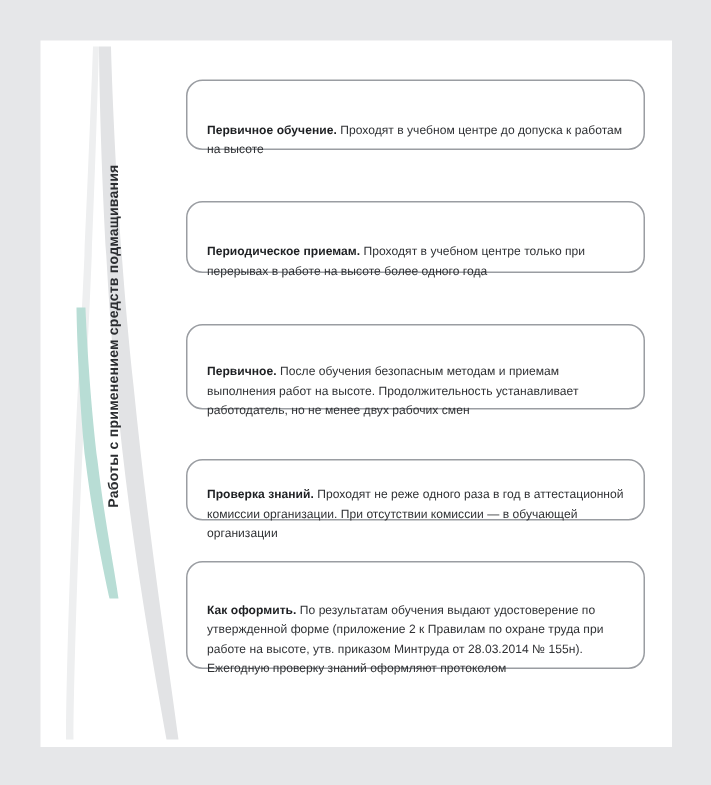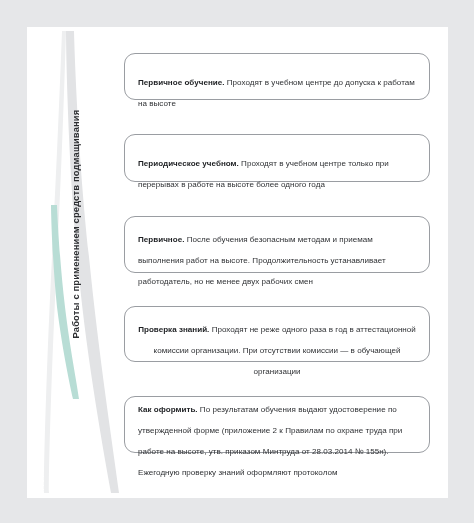--- a/index.html
+++ b/index.html
@@ -73,35 +73,35 @@
     border: 1px solid #9a9da2;
     border-radius: 11px;
     background: #ffffff;
     padding: 9px 13px 10px 13px;
     display: flex;
     align-items: center;
   }
 
   .box-text {
     font-size: 8.05px;
-    line-height: 21px;
+    line-height: 13px;
     color: #2f3134;
     letter-spacing: 0.02px;
     margin-top: 33px;
   }
   .box-text b {
     font-weight: bold;
     color: #1d1f22;
   }
 
   #box0 { top: 26px;  height: 47px; }
   #box1 { top: 107px; height: 48px; }
   #box2 { top: 189px; height: 57px; }
-  #box3 { top: 279px; height: 56px; text-align: center; }
-  #box4 { top: 369px; height: 57px; }
+  #box3 { top: 279px; height: 41px; }
+  #box4 { top: 347px; height: 72px; }
 </style>
 </head>
 <body>
 
 <div id="stage">
 
   <div class="card">
 
     <svg class="ribbons" viewBox="0 0 421 471" xmlns="http://www.w3.org/2000/svg">
       <path d="M 47 4 C 47 4, 50 120, 62 230 C 72 330, 86 420, 92 466 L 84 466 C 74 410, 58 320, 50 228 C 40 118, 39 6, 39 4 Z" fill="#e2e3e5"></path>
@@ -114,21 +114,21 @@
     <div class="boxes">
 
       <div class="box" id="box0">
         <div class="box-text">
           <b>Первичное обучение.</b><span> Проходят в учебном центре до допуска к работам на высоте</span>
         </div>
       </div>
 
       <div class="box" id="box1">
         <div class="box-text">
-          <b>Периодическое учебном.</b><span> Проходят в учебном центре только при перерывах в работе на высоте более одного года</span>
+          <b>Периодическое приемам.</b><span> Проходят в учебном центре только при перерывах в работе на высоте более одного года</span>
         </div>
       </div>
 
       <div class="box" id="box2">
         <div class="box-text">
           <b>Первичное.</b><span> После обучения безопасным методам и приемам выполнения работ на высоте. Продолжительность устанавливает работодатель, но не менее двух рабочих смен</span>
         </div>
       </div>
 
       <div class="box" id="box3">

